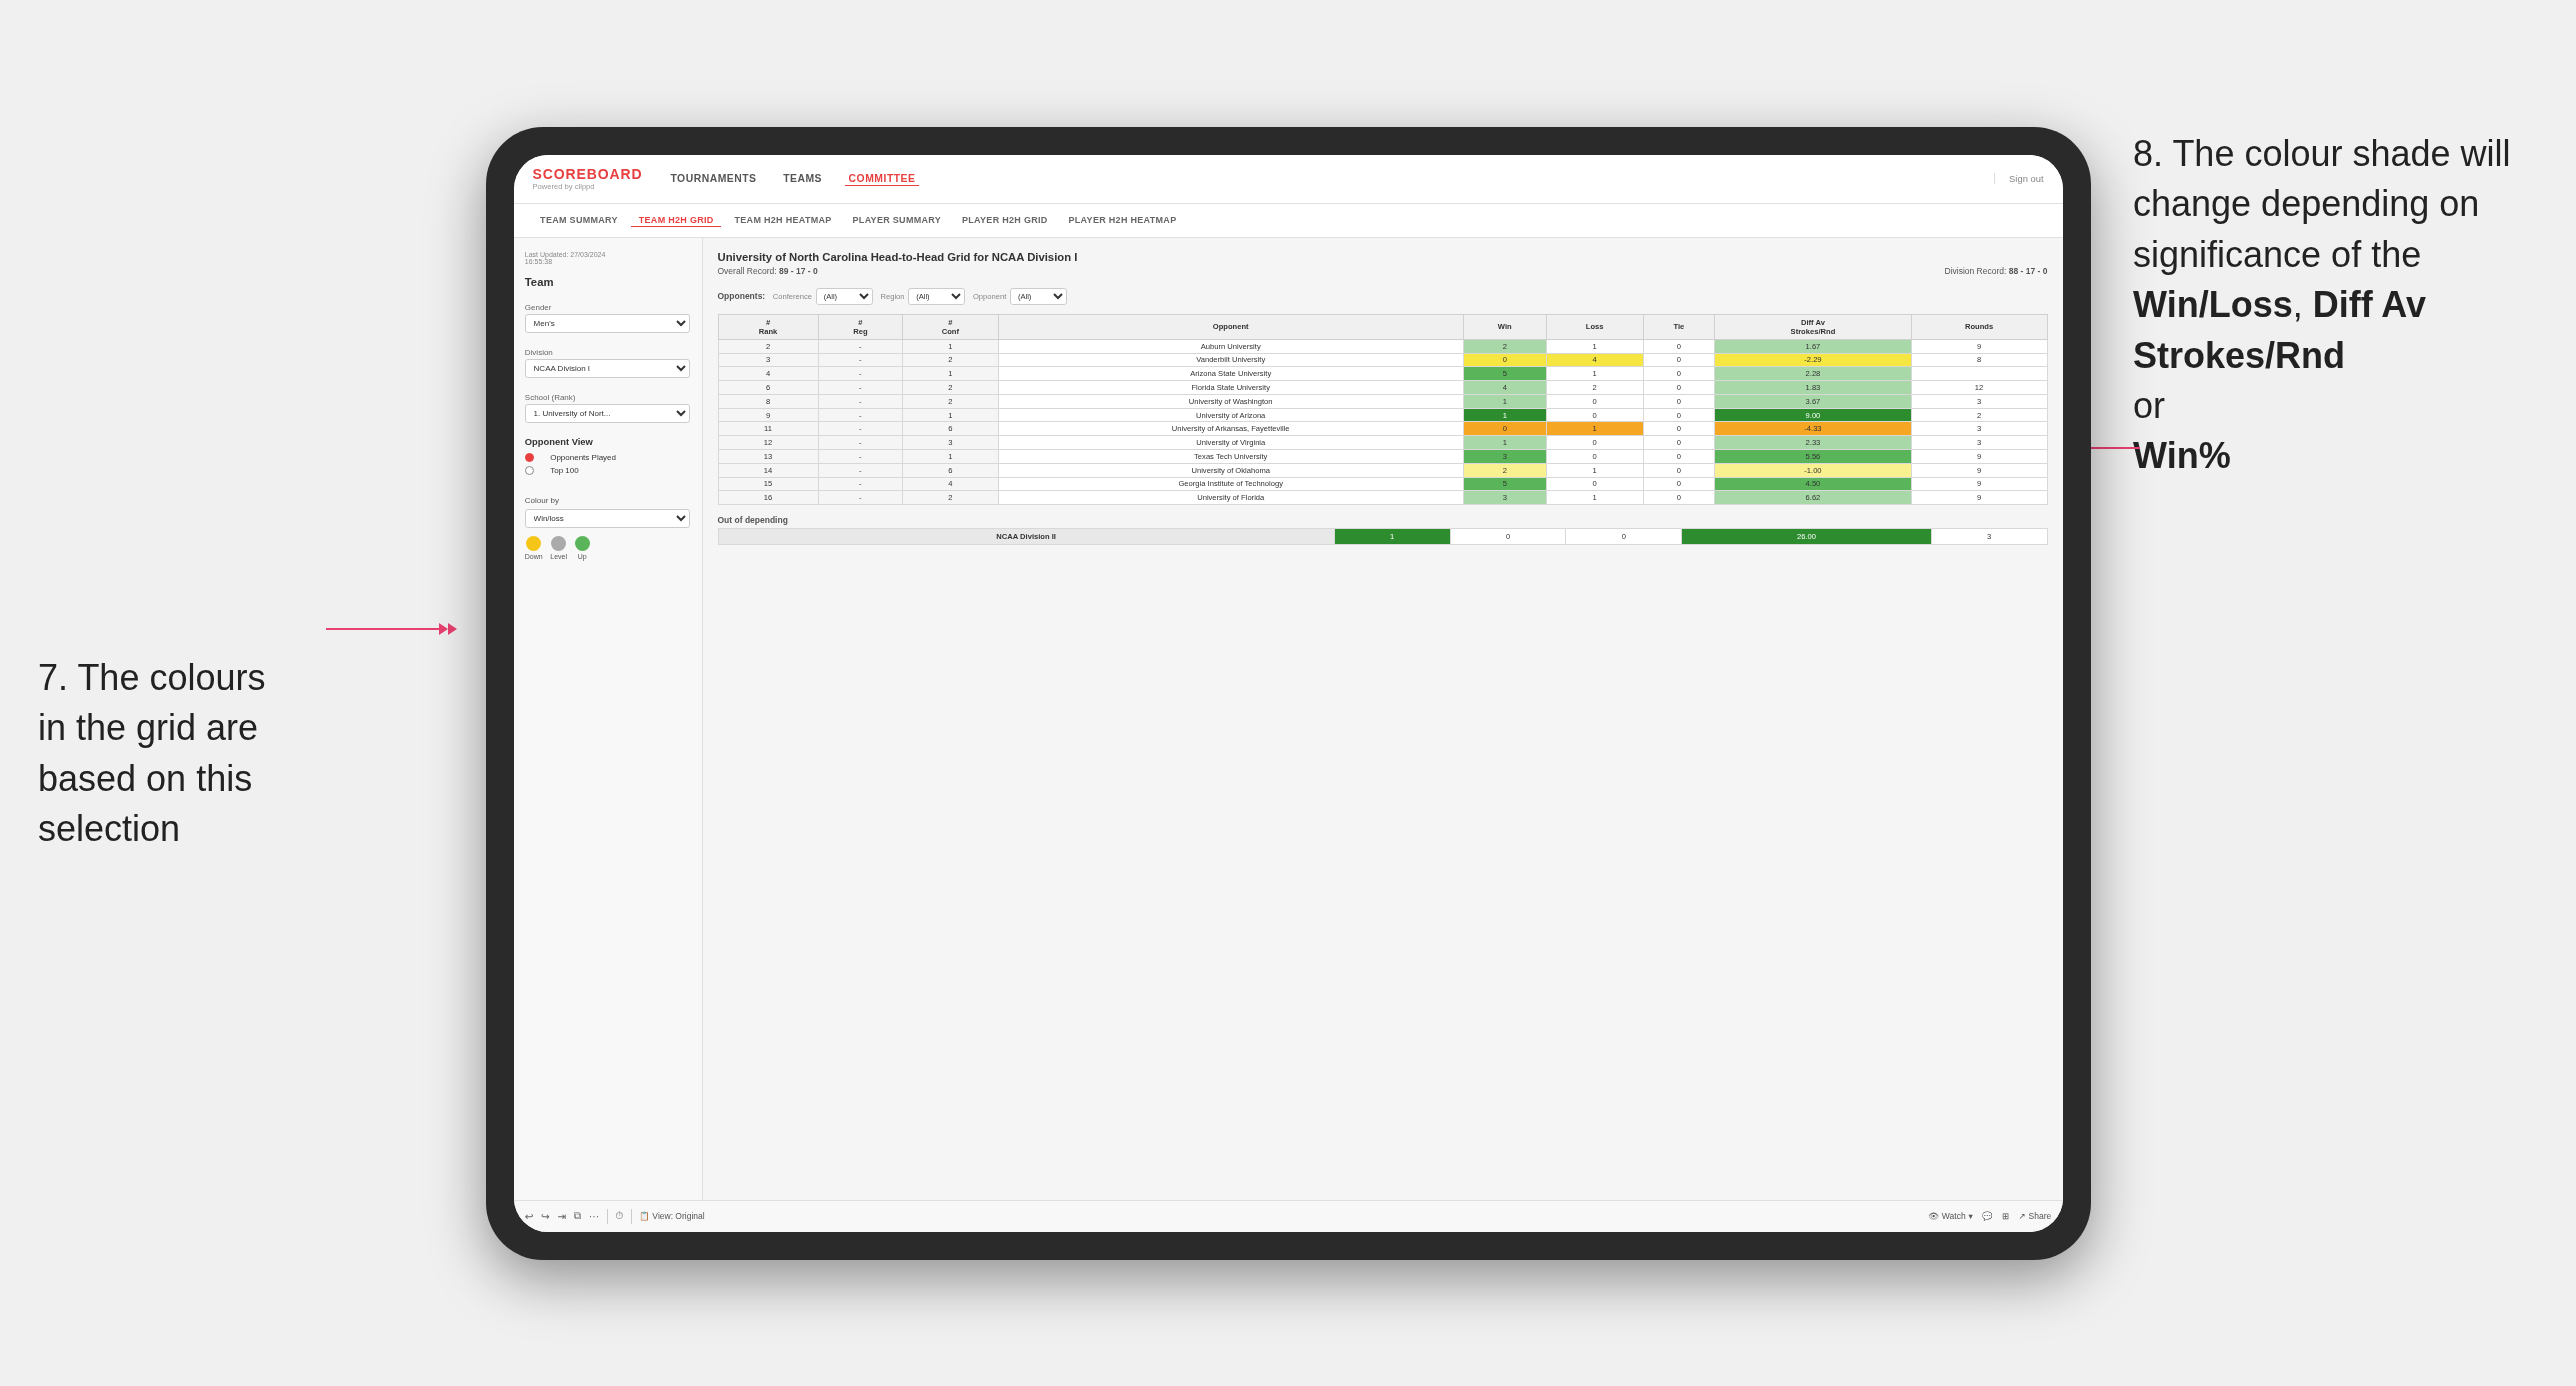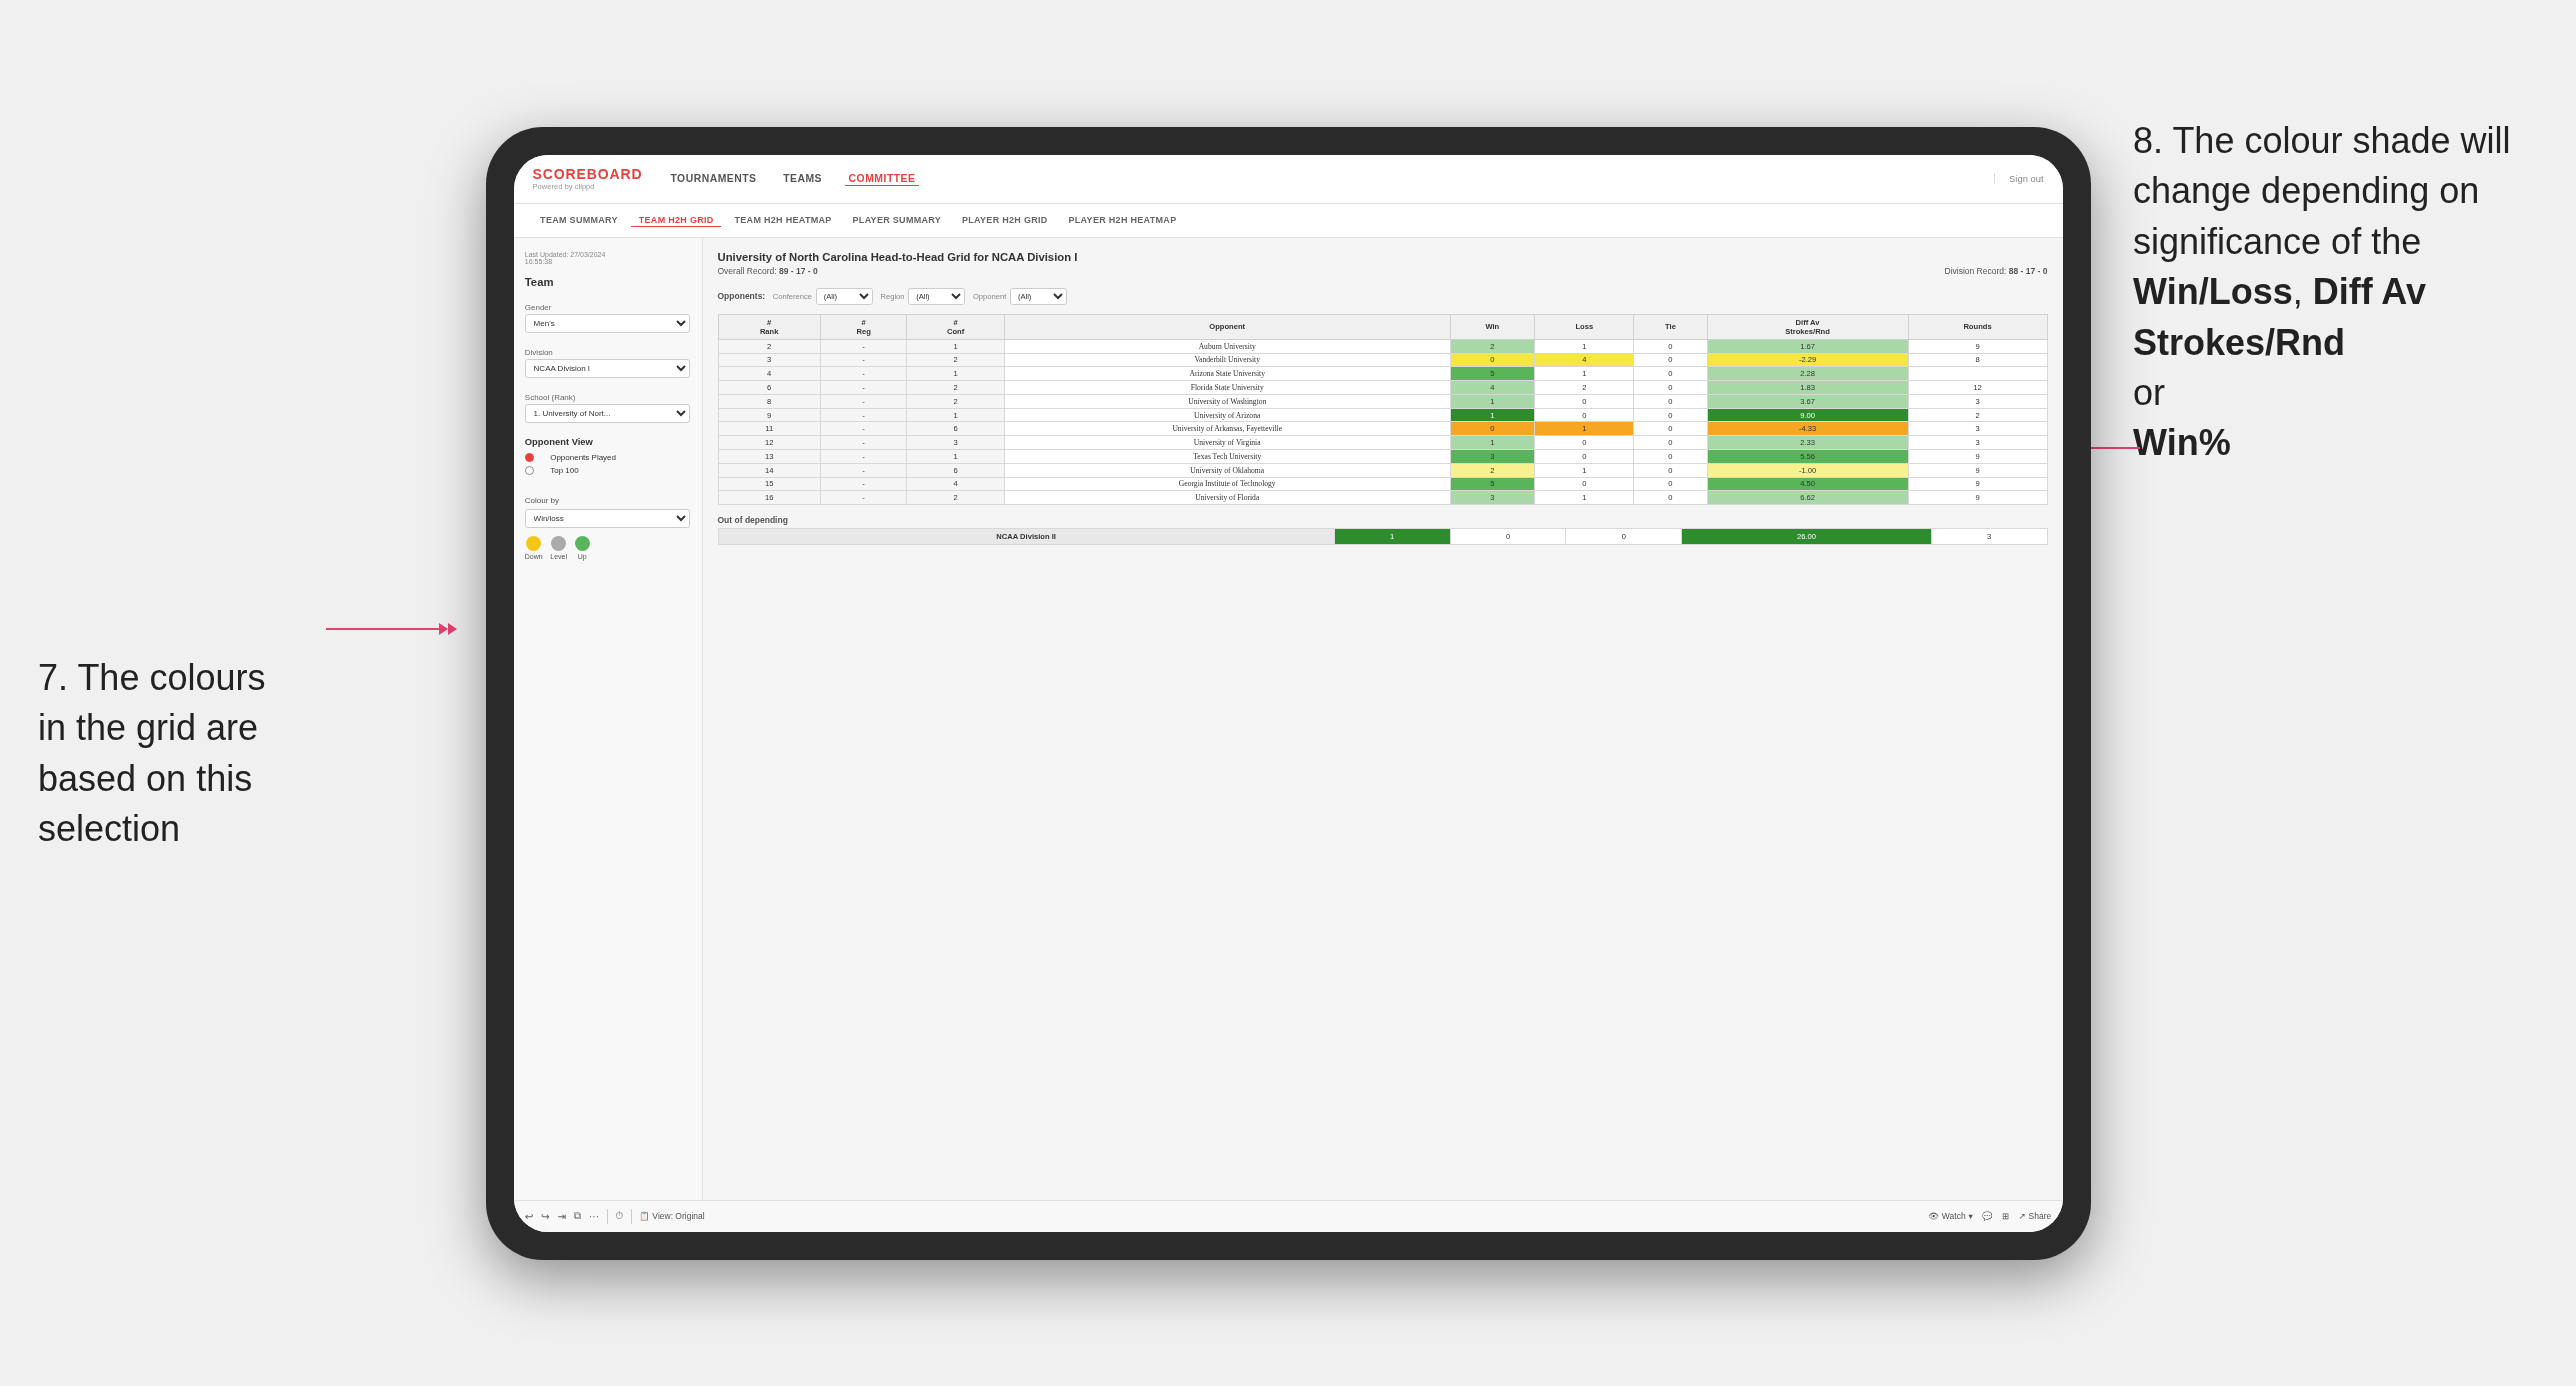--- a/index.html
+++ b/index.html
@@ -25,21 +25,21 @@
       font-weight: 400;
       color: #222;
       width: 264px;
       line-height: 1.4;
     }
 
     
     .annotation-right {
       position: absolute;
       right: 28px;
-      top: 116px;
+      top: 129px;
       font-size: 36px;
       font-weight: 400;
       color: #222;
       width: 415px;
       line-height: 1.4;
     }
     .annotation-right strong {
       font-weight: 700;
     }
 
@@ -309,21 +309,20 @@
     .data-table td {
       border: 0.9px solid #d8d8d8;
       padding: 1.9px 3.8px;
       text-align: center;
       font-size: 7.6px;
       color: #333;
       white-space: nowrap;
     }
     .td-left {
       text-align: center;
-      font-family: Liberation Serif, serif;
     }
 
     
     .out-division-label {
       font-size: 8.5px;
       font-weight: 600;
       color: #555;
       margin-top: 9.4px;
       margin-bottom: 3.8px;
     }

